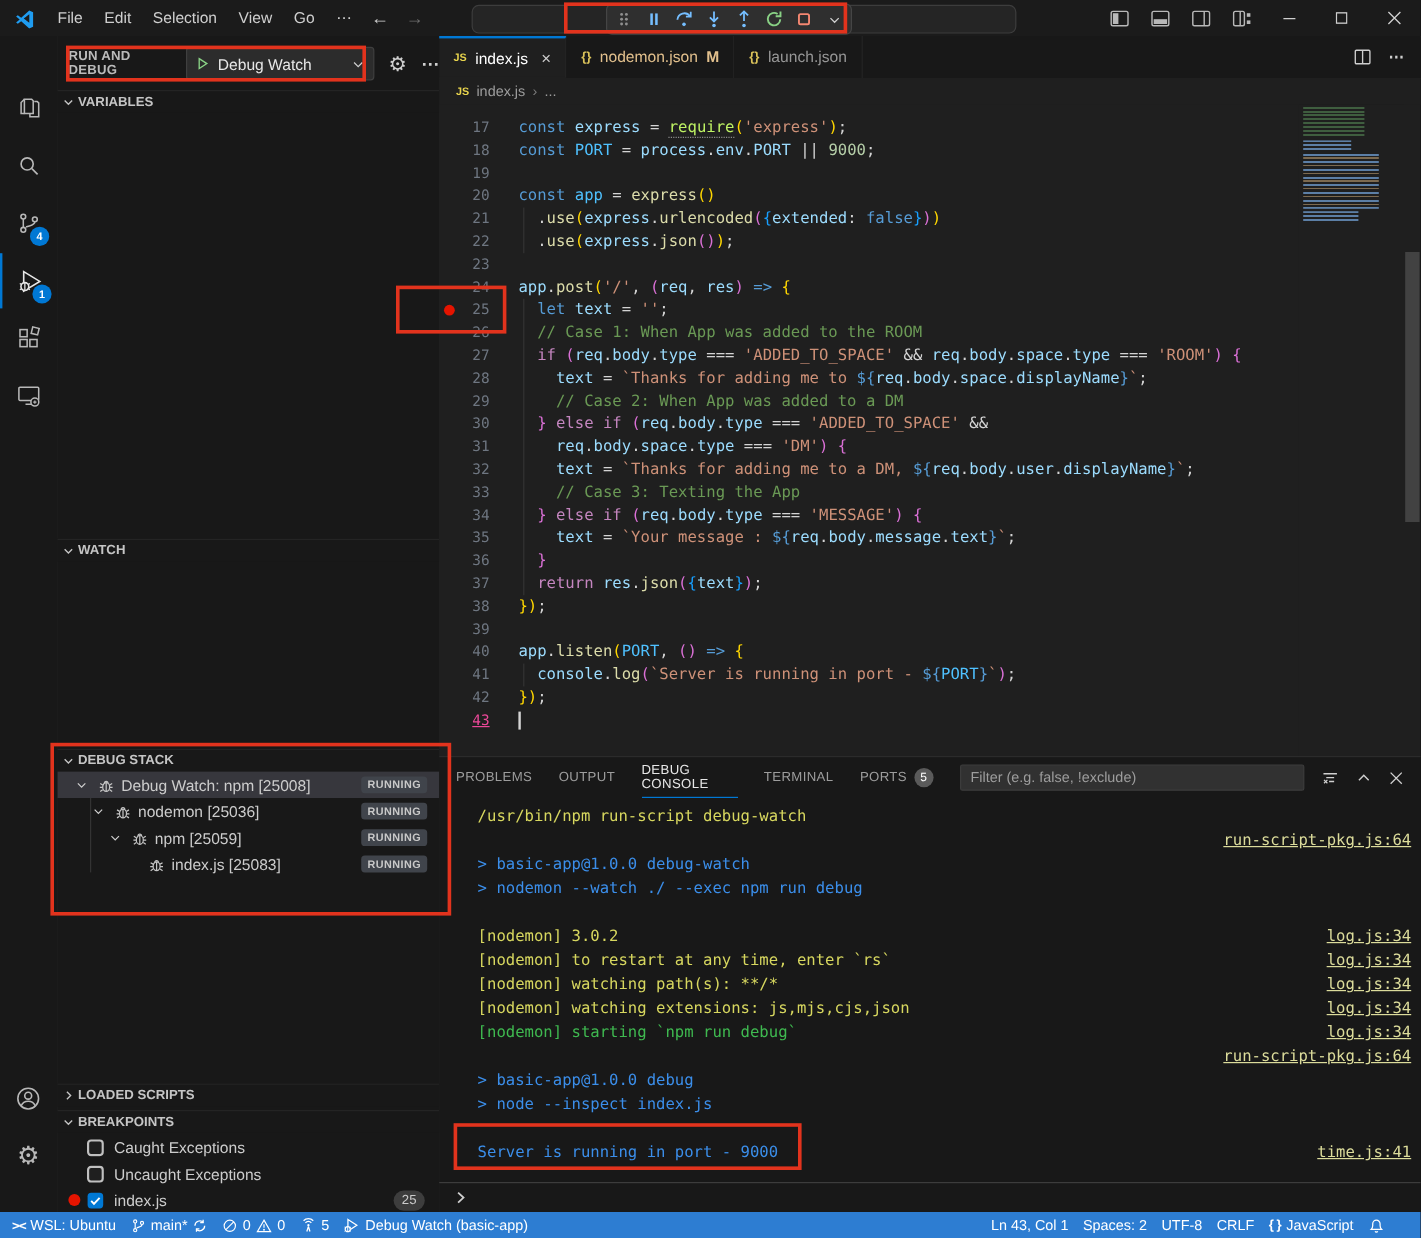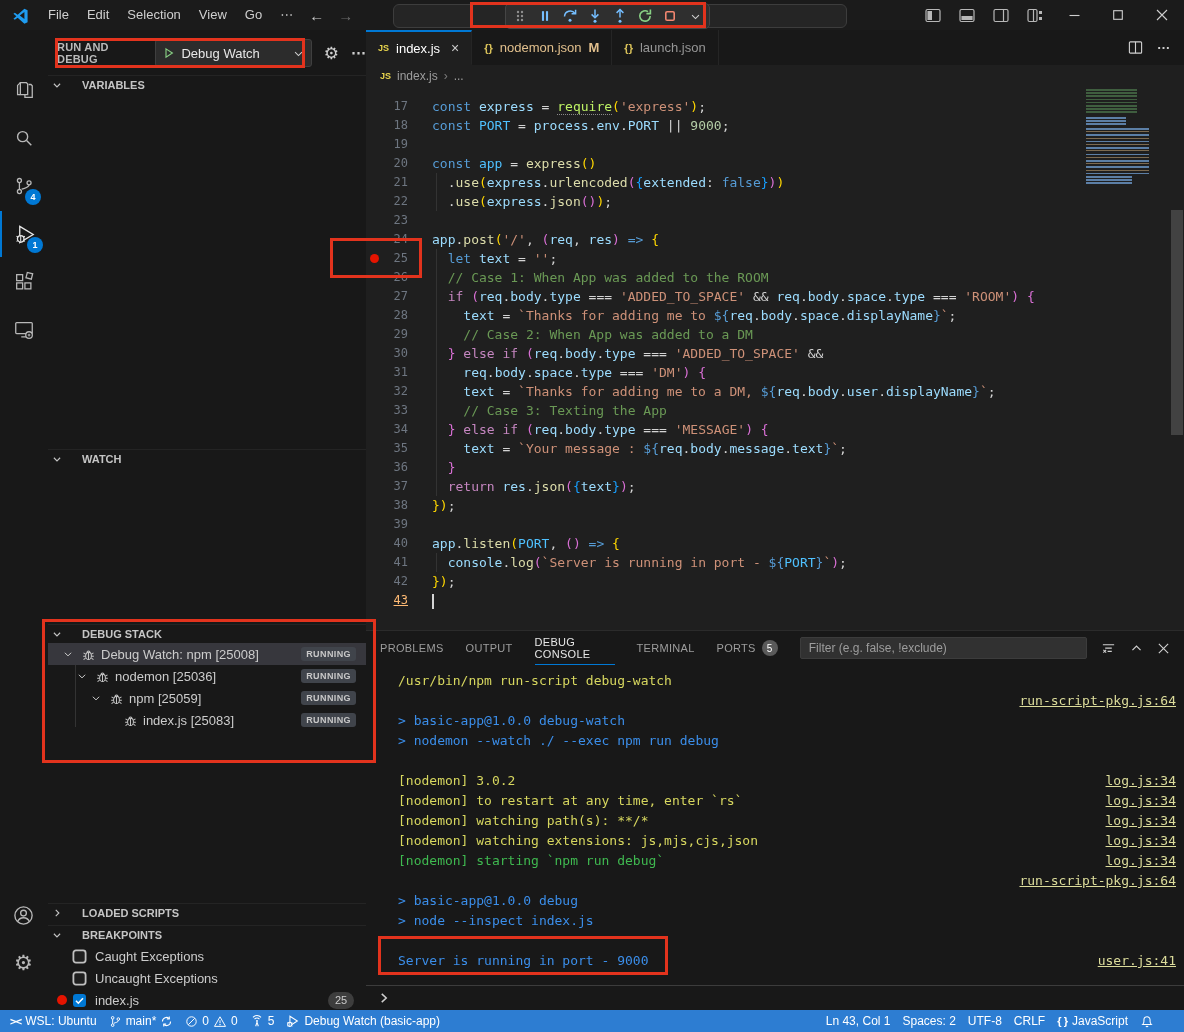--- a/index.html
+++ b/index.html
@@ -35,21 +35,21 @@
 
   
   .sidebar{position:absolute;top:30px;left:48px;width:318px;bottom:22px;background:#181818;border-right:1px solid #2b2b2b;}
   .side-head{position:absolute;top:9px;left:0;right:0;height:28px;display:flex;align-items:center;padding-left:9px;}
   .side-title{font-size:11px;font-weight:bold;color:#bbb;letter-spacing:.2px;}
   .cfg-dd{margin-left:9px;width:150px;height:26px;background:#2c2c2c;border:1px solid #3f3f3f;border-radius:3px;
           display:flex;align-items:center;padding:0 7px;gap:6px;}
   .cfg-label{color:#e7e7e7;font-size:13px;flex:1;}
   .side-gear{margin-left:12px;font-size:17px;color:#cfcfcf;line-height:1;}
   .side-more{margin-left:12px;color:#cfcfcf;font-size:15px;font-weight:bold;}
-  .sec{position:absolute;left:0;right:0;height:18px;display:flex;align-items:center;gap:20px;
+  .sec{position:absolute;left:0;right:0;height:18px;display:flex;align-items:center;gap:3px;
        font-size:11px;font-weight:bold;color:#c5c5c5;padding-left:4px;border-top:1px solid #242424;background:#181818;}
   .cs-rows{position:absolute;left:0;right:0;top:613px;}
   .csrow{height:22px;display:flex;align-items:center;font-size:13px;color:#ccc;position:relative;}
   .csrow.selected{background:#37373d;}
   .cs-badge{margin-left:auto;margin-right:10px;background:#40444b;color:#c8c8c8;font-size:9px;font-weight:bold;
             letter-spacing:.4px;padding:2px 5px;border-radius:3px;}
   .tree-guide{position:absolute;left:27px;top:635px;width:1px;height:62px;background:#333;}
   .bp-rows{position:absolute;left:0;right:0;top:915px;}
   .bprow{height:22px;display:flex;align-items:center;position:relative;font-size:13px;color:#ccc;}
   .bp-dot{position:absolute;left:9px;width:10px;height:10px;border-radius:50%;background:#e51400;}
@@ -70,21 +70,21 @@
   .fico.json{color:#dbc35a;font-size:11px;}
   .tab-right{margin-left:auto;display:flex;align-items:center;gap:14px;padding-right:14px;color:#cfcfcf;}
   .crumbs{position:absolute;top:35px;left:0;right:0;height:22px;display:flex;align-items:center;gap:6px;
           padding-left:14px;font-size:12px;color:#9d9d9d;background:#1f1f1f;}
   .code-wrap{position:absolute;top:57px;left:0;right:102px;bottom:0;overflow:hidden;padding-top:10px;
              font-family:"DejaVu Sans Mono",monospace;font-size:13px;}
   .line{height:19px;line-height:19px;display:flex;white-space:pre;}
   .gut{width:16px;display:flex;align-items:center;justify-content:center;flex:none;}
   .gut .dot{width:9px;height:9px;border-radius:50%;background:#e51400;}
   .ln{width:26px;text-align:right;color:#6e7681;flex:none;font-size:12px;}
-  .ln.active{color:#fdba74;text-decoration:underline;}
+  .ln.active{color:#ec4899;text-decoration:underline;}
   .codetxt{margin-left:24px;position:relative;}
   .cursor{display:inline-block;width:1.5px;height:15px;background:#d4d4d4;vertical-align:middle;}
   .guide{position:absolute;width:1px;background:#333;left:70px;}
   .tk-k{color:#569cd6}.tk-c{color:#c586c0}.tk-v{color:#9cdcfe}.tk-C{color:#4fc1ff}.tk-f{color:#dcdcaa}
   .tk-s{color:#ce9178}.tk-n{color:#b5cea8}.tk-m{color:#6a9955}.tk-p{color:#d4d4d4}.tk-g{color:#ffd700}
   .tk-u{color:#da70d6}.tk-b{color:#179fff}.tk-t{color:#569cd6}
   .tk-h{color:#bef264;border-bottom:1px dotted #8a8a8a;}
   .minimap{position:absolute;top:57px;right:14px;width:88px;bottom:0;background:#1f1f1f;}
   .mm-block{margin:2px 4px;}
   .scrollbar{position:absolute;top:57px;right:0;width:14px;bottom:0;}
@@ -556,21 +556,21 @@
         <div class="crow"><span class="cmsg"></span></div>
         <div class="crow"><span class="cmsg c-yellow">[nodemon] 3.0.2</span><span class="clink">log.js:34</span></div>
         <div class="crow"><span class="cmsg c-yellow">[nodemon] to restart at any time, enter `rs`</span><span class="clink">log.js:34</span></div>
         <div class="crow"><span class="cmsg c-yellow">[nodemon] watching path(s): **/*</span><span class="clink">log.js:34</span></div>
         <div class="crow"><span class="cmsg c-yellow">[nodemon] watching extensions: js,mjs,cjs,json</span><span class="clink">log.js:34</span></div>
         <div class="crow"><span class="cmsg c-green">[nodemon] starting `npm run debug`</span><span class="clink">log.js:34</span></div>
         <div class="crow"><span class="cmsg"></span><span class="clink">run-script-pkg.js:64</span></div>
         <div class="crow"><span class="cmsg c-blue">&gt; basic-app@1.0.0 debug</span></div>
         <div class="crow"><span class="cmsg c-blue">&gt; node --inspect index.js</span></div>
         <div class="crow"><span class="cmsg"></span></div>
-        <div class="crow"><span class="cmsg c-blue">Server is running in port - 9000</span><span class="clink">user.js:41</span></div>
+        <div class="crow"><span class="cmsg c-blue">Server is running in port - 9000</span><span class="clink">time.js:41</span></div>
       </div>
     <div class="repl">
       <svg width="12" height="12" viewBox="0 0 16 16">
           <path d="M5 2.5 11 8l-6 5.5" fill="none" stroke="#cfcfcf" stroke-width="2"></path>
         </svg>
     </div>
   </div>
 
   <div class="statusbar">
     <span class="sb-left">

